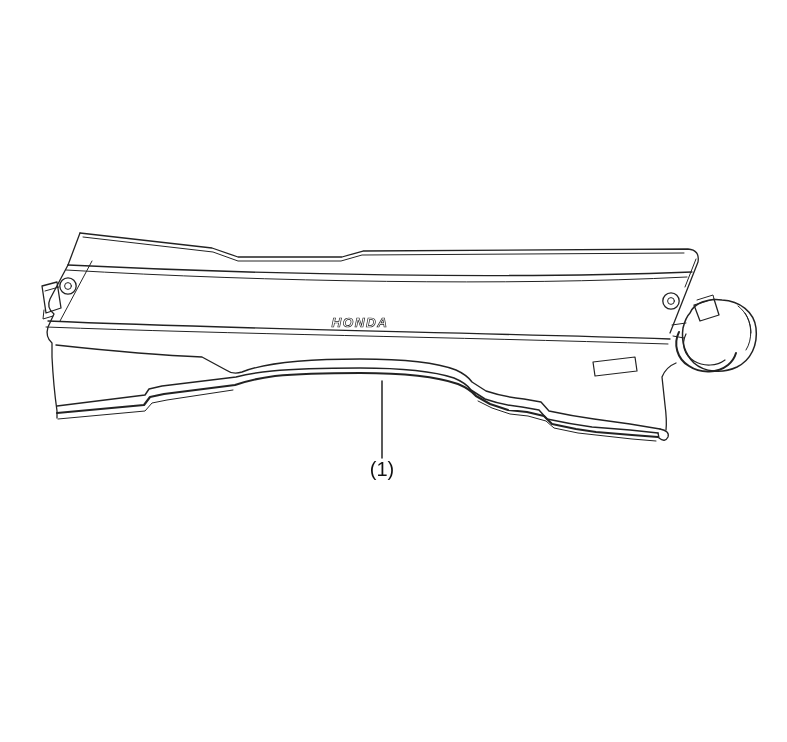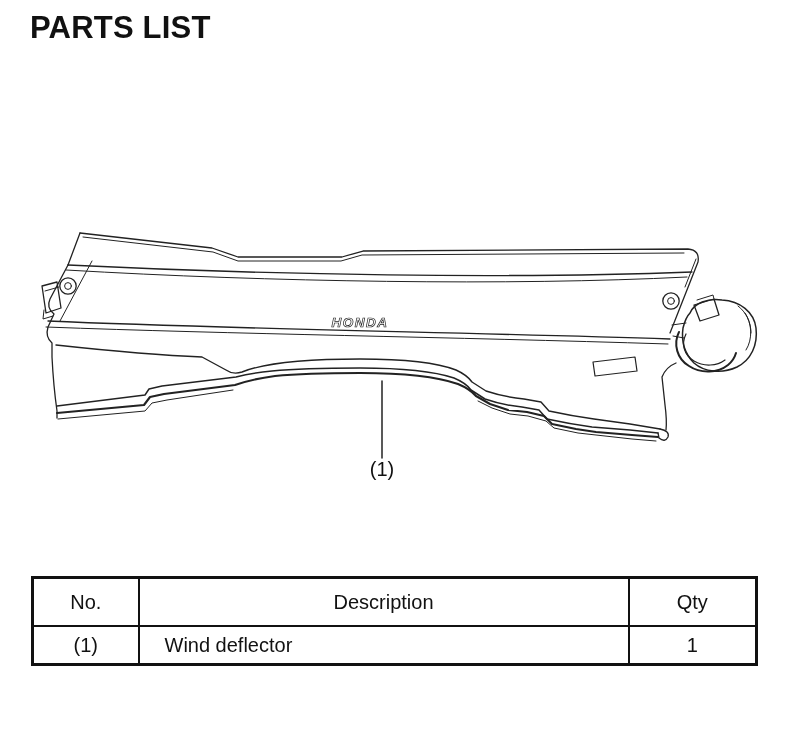--- a/index.html
+++ b/index.html
@@ -40,21 +40,20 @@
   #parts-table td.desc{text-align:left;padding-left:25px;}
   .col-no{width:106px;}
   .col-desc{width:490px;}
   .col-qty{width:128px;}
 </style>
 </head>
 <body>
 
 <div id="page">
 
-  <div id="title">PARTS LIST</div>
 
   <svg id="drawing" viewBox="0 0 730 265" xmlns="http://www.w3.org/2000/svg">
     <g fill="none" stroke="#222222" stroke-width="1.3" stroke-linejoin="round" stroke-linecap="round">
 
       <path d="M50,18 L182,33 L208,42 L312,42 L333,36 L658,34 Q670,35 668,47 L640,118"></path>
       <path d="M53,22 L183,37 L208,46 L311,46 L332,40 L654,38" stroke-width="1"></path>
       <path d="M666,44 L655,72" stroke-width="1"></path>
       <path d="M50,18 L38,50"></path>
 
       <path d="M38,50 C240,60 480,64 662,57"></path>
@@ -94,35 +93,14 @@
       <path d="M563,147 L605,142 L607,156 L565,161 Z" stroke-width="1.2"></path>
 
       <path d="M352,166 L352,243" stroke-width="1.5"></path>
     </g>
 
     <text x="330" y="112" text-anchor="middle" font-family="Liberation Sans, sans-serif" font-size="13.5" font-style="italic" font-weight="bold" letter-spacing="1.5" fill="#ffffff" stroke="#222222" stroke-width="0.7">HONDA</text>
 
     <text x="352" y="261" text-anchor="middle" font-family="Liberation Sans, sans-serif" font-size="20" fill="#111111">(1)</text>
   </svg>
 
-  <table id="parts-table">
-    <colgroup>
-      <col class="col-no">
-        <col class="col-desc">
-        <col class="col-qty">
-    </colgroup>
-    <thead>
-      <tr>
-        <th>No.</th>
-        <th class="desc-h">Description</th>
-        <th>Qty</th>
-      </tr>
-    </thead>
-    <tbody>
-      <tr>
-        <td>(1)</td>
-        <td class="desc">Wind deflector</td>
-        <td>1</td>
-      </tr>
-    </tbody>
-  </table>
 
 </div>
 
 </body></html>

